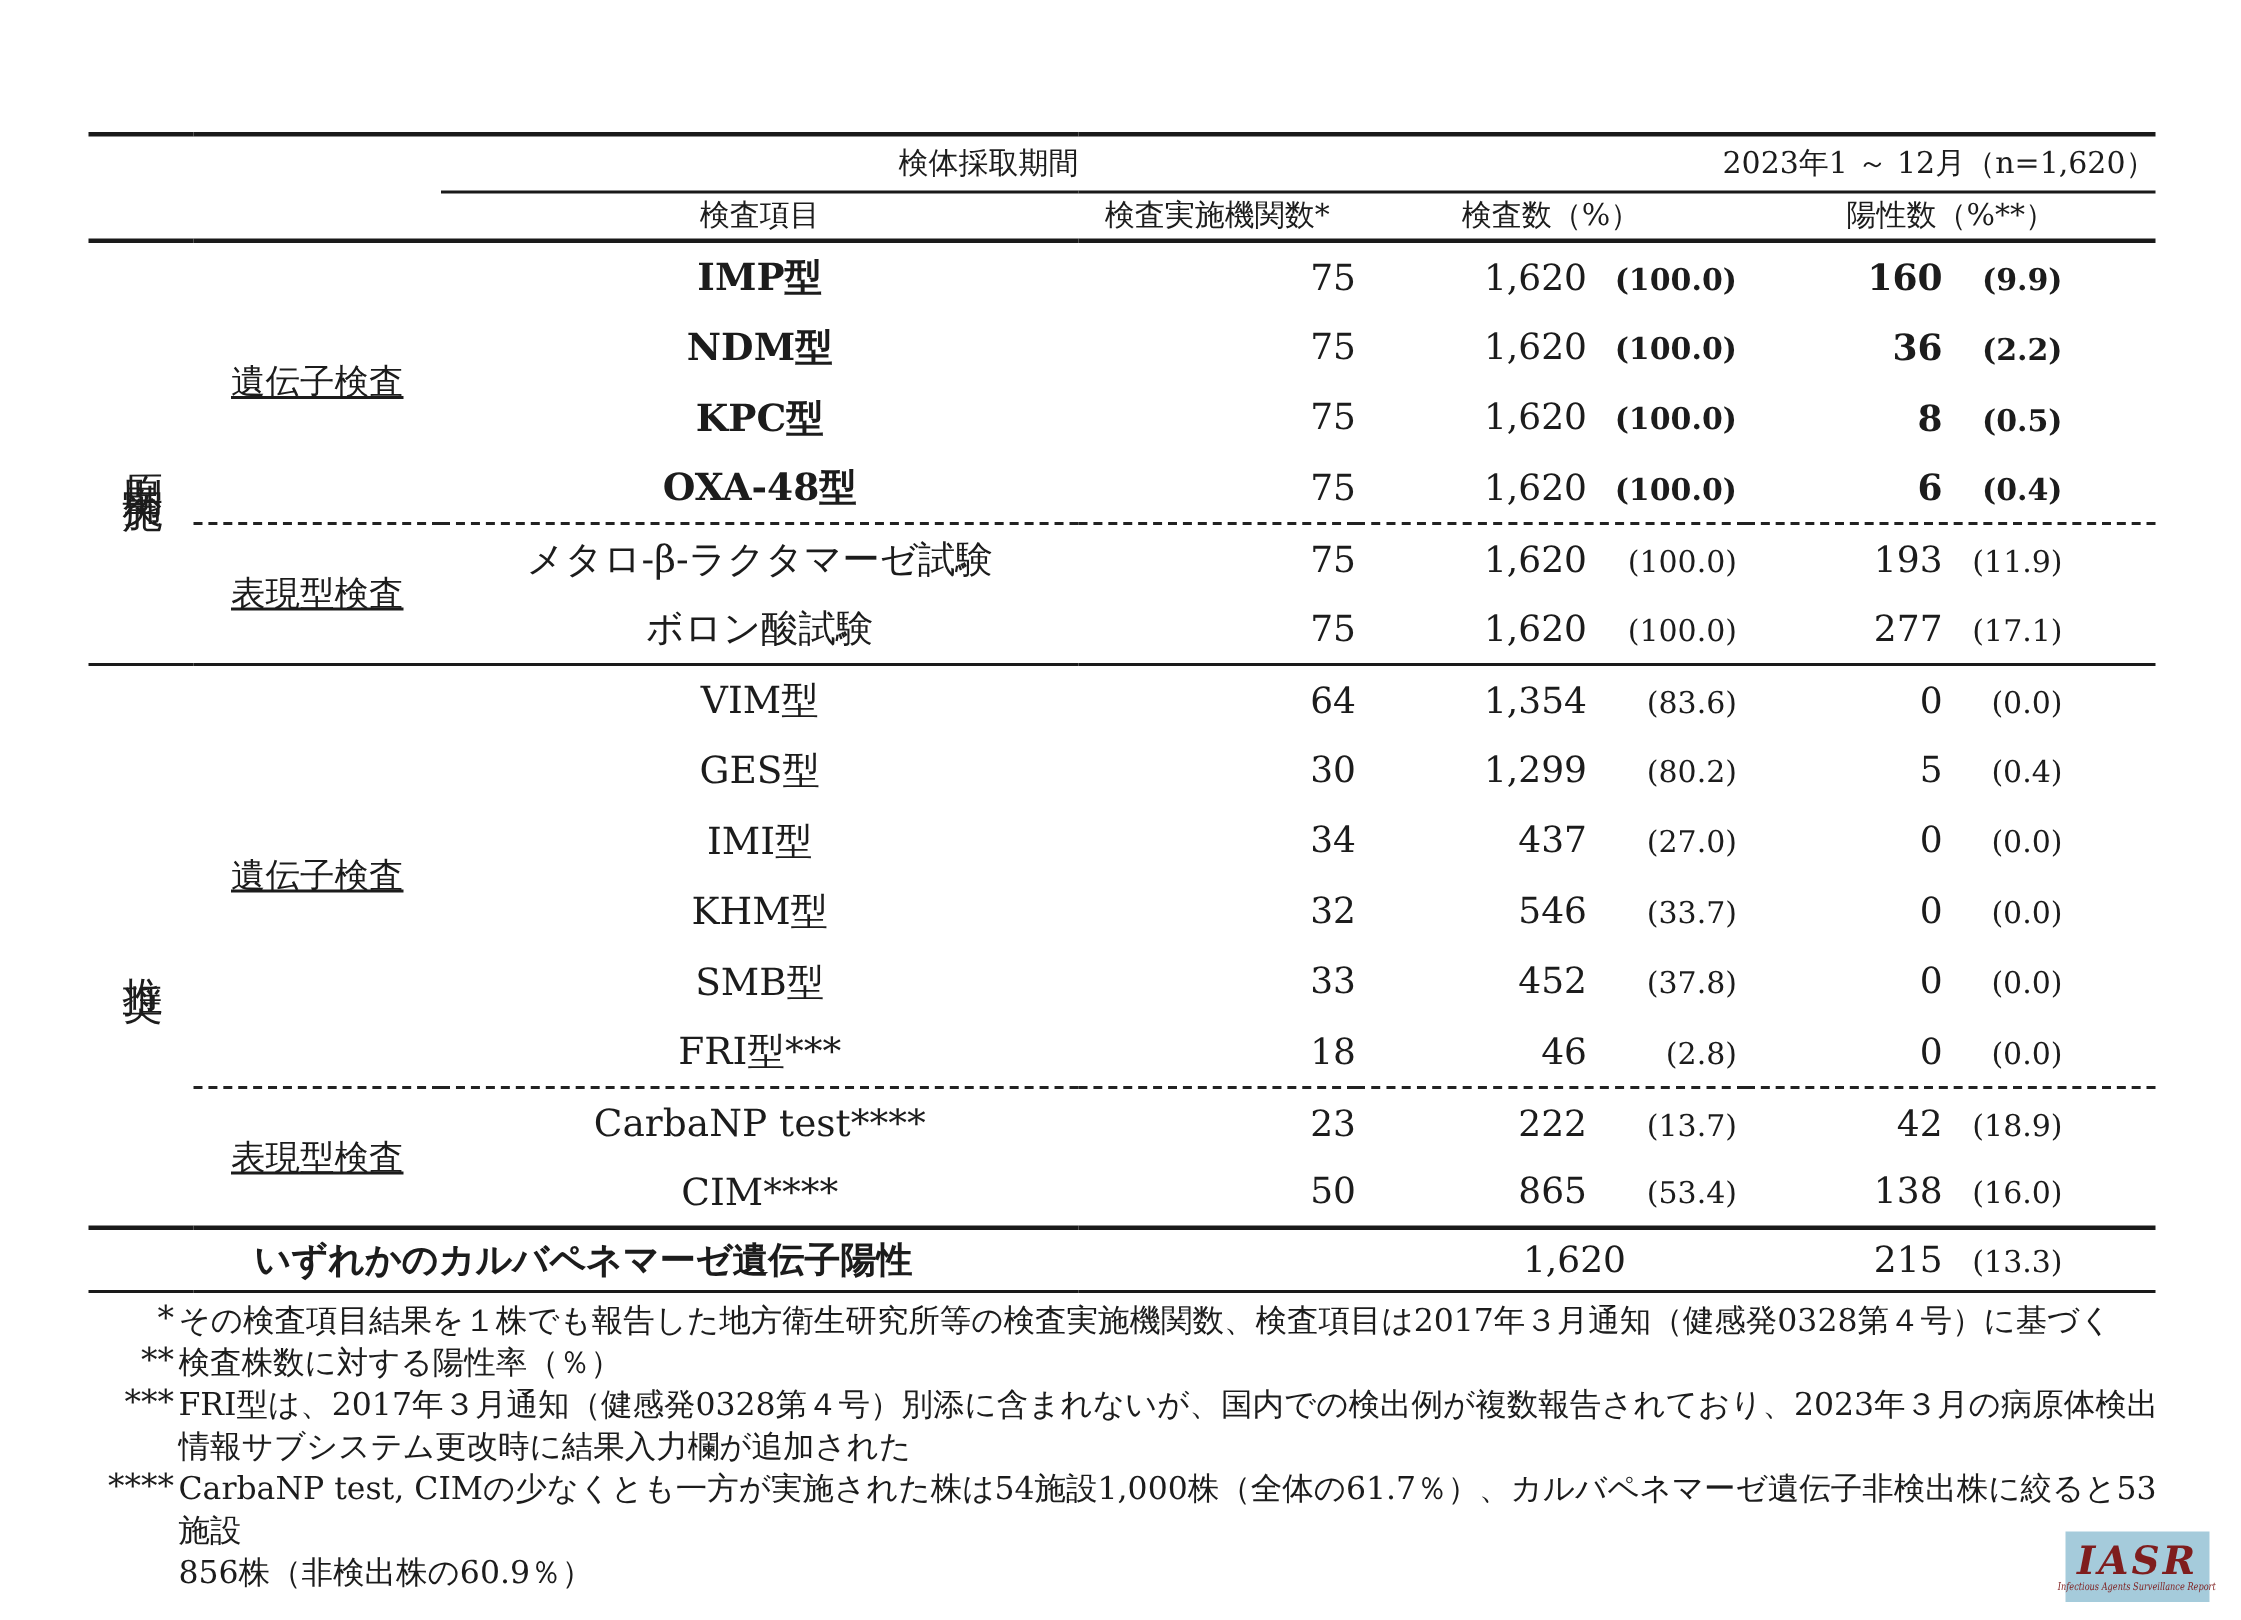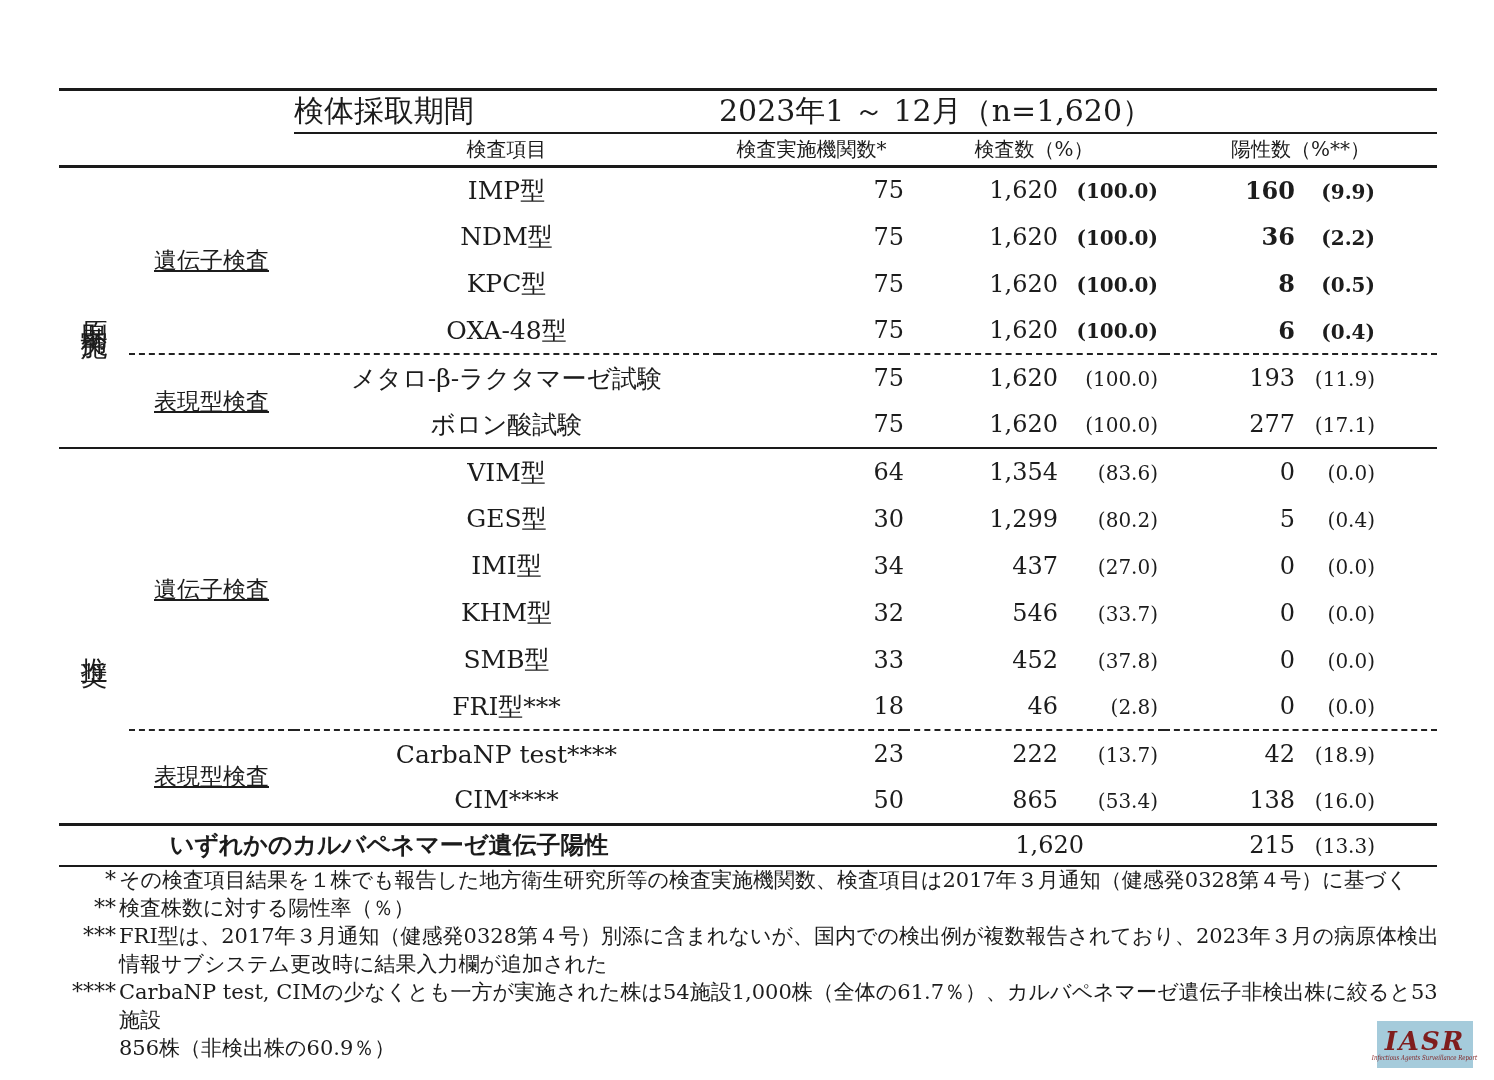--- a/index.html
+++ b/index.html
@@ -16,41 +16,41 @@
   }
   table.main {
     position:absolute; left:59px; top:88px; width:1378px;
     border-collapse:collapse; table-layout:fixed;
     border-top:3px solid #1a1a1a;
     font-size:24px;
   }
   td { padding:0; vertical-align:middle; }
   tr.h1 { height:38px; }
   tr.h2 { height:33px; }
-  tr.h1 td { font-size:30px; text-align:left; }
+  tr.h1 td { font-size:20px; text-align:right; }
   tr.h2 td { font-size:20px; text-align:center; border-bottom:3px solid #1a1a1a; }
   td.under { border-bottom:2px solid #1a1a1a; }
   tr.row { height:47px; }
   tr.sumrow { height:42px; }
   .c-group { text-align:center; }
   .vert {
     writing-mode:vertical-rl; text-orientation:upright;
     font-size:27px; letter-spacing:4px; display:inline-block;
   }
   .c-sub { text-align:center; font-size:23px;text-decoration:underline; }
   .c-item { text-align:center; font-size:25px; }
   .c-orgs { text-align:right; font-size:24px; }
   .nw { display:flex; align-items:baseline; }
   .num { flex:1; text-align:right; font-size:24px; }
   .pct { text-align:right; font-size:20px; }
   .c-tests { padding-right:6px; }
   .c-tests .pct { width:100px; }
   .c-pos { padding-right:62px; }
   .c-pos .pct { width:80px; }
-  tr.bold .c-item { font-weight:normal; }
+  tr.bold .c-item { font-weight:bold; }
   tr.bold .c-tests .pct { font-weight:bold; }
   tr.bold .c-pos .num, tr.bold .c-pos .pct { font-weight:bold; }
   td.dash-b { border-bottom:2px dashed #222; }
   td.solid-b { border-bottom:2px solid #1a1a1a; }
   td.thick-b { border-bottom:3px solid #1a1a1a; }
   tr.sumrow td { border-bottom:2.5px solid #1a1a1a; }
   .c-sum-label {
     text-align:center; font-family:"DejaVu Sans","Liberation Sans",sans-serif;
     font-weight:bold; font-size:24px;
   }

